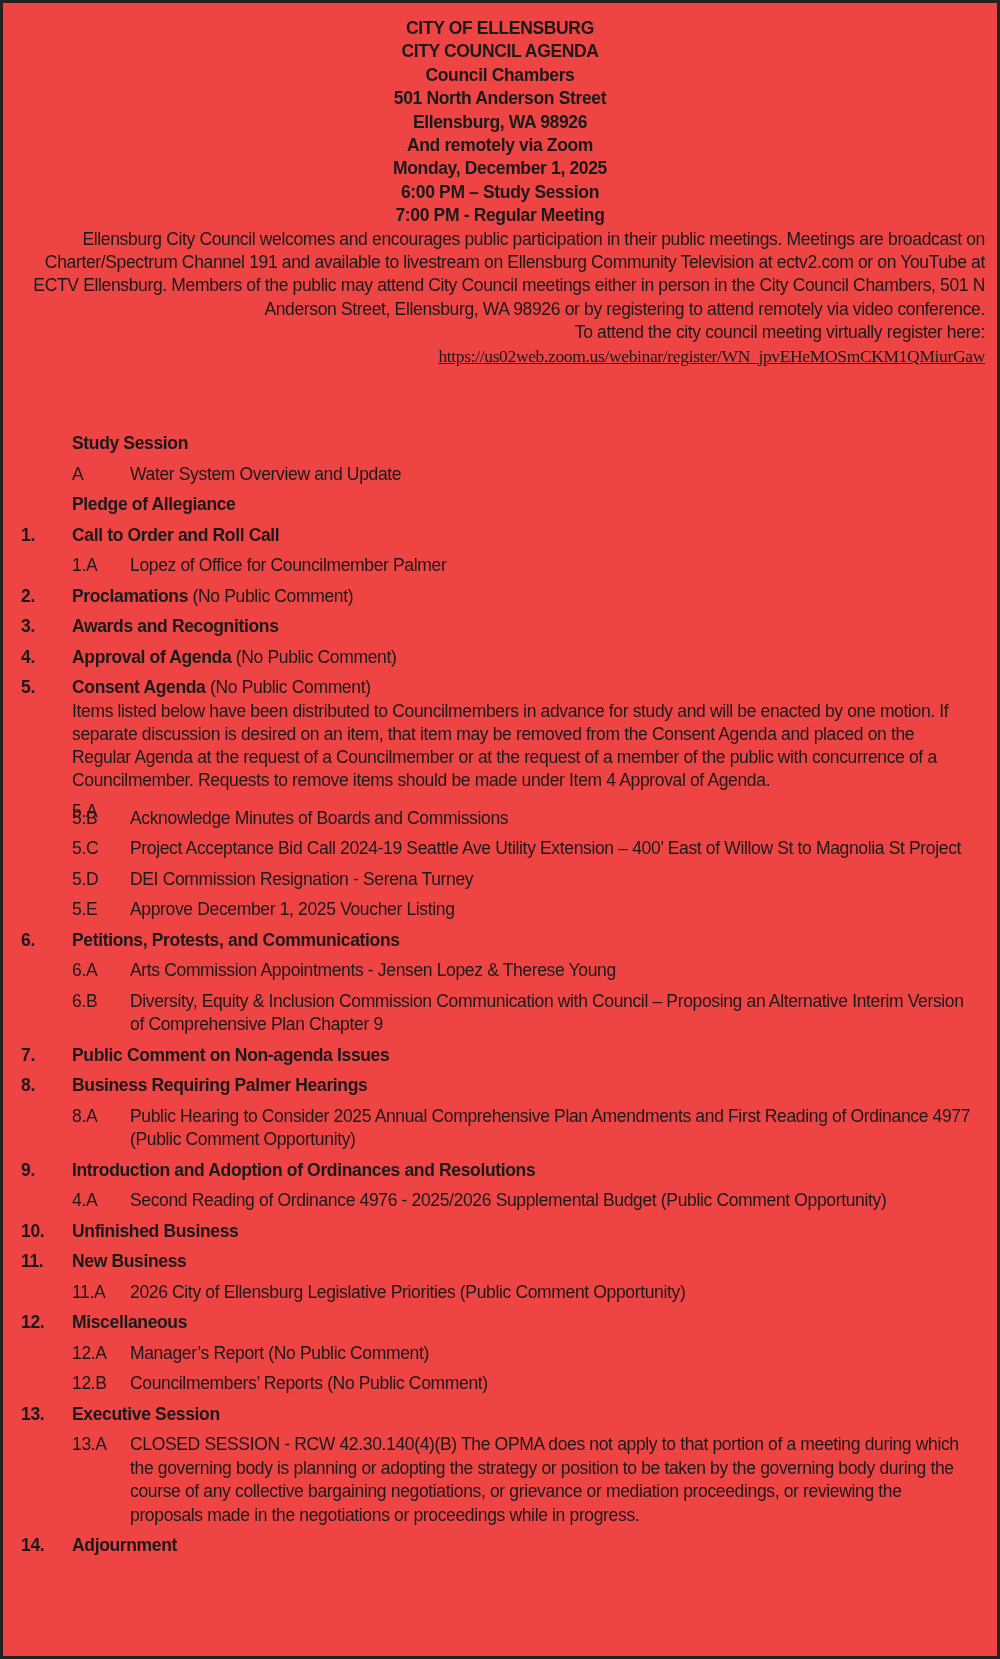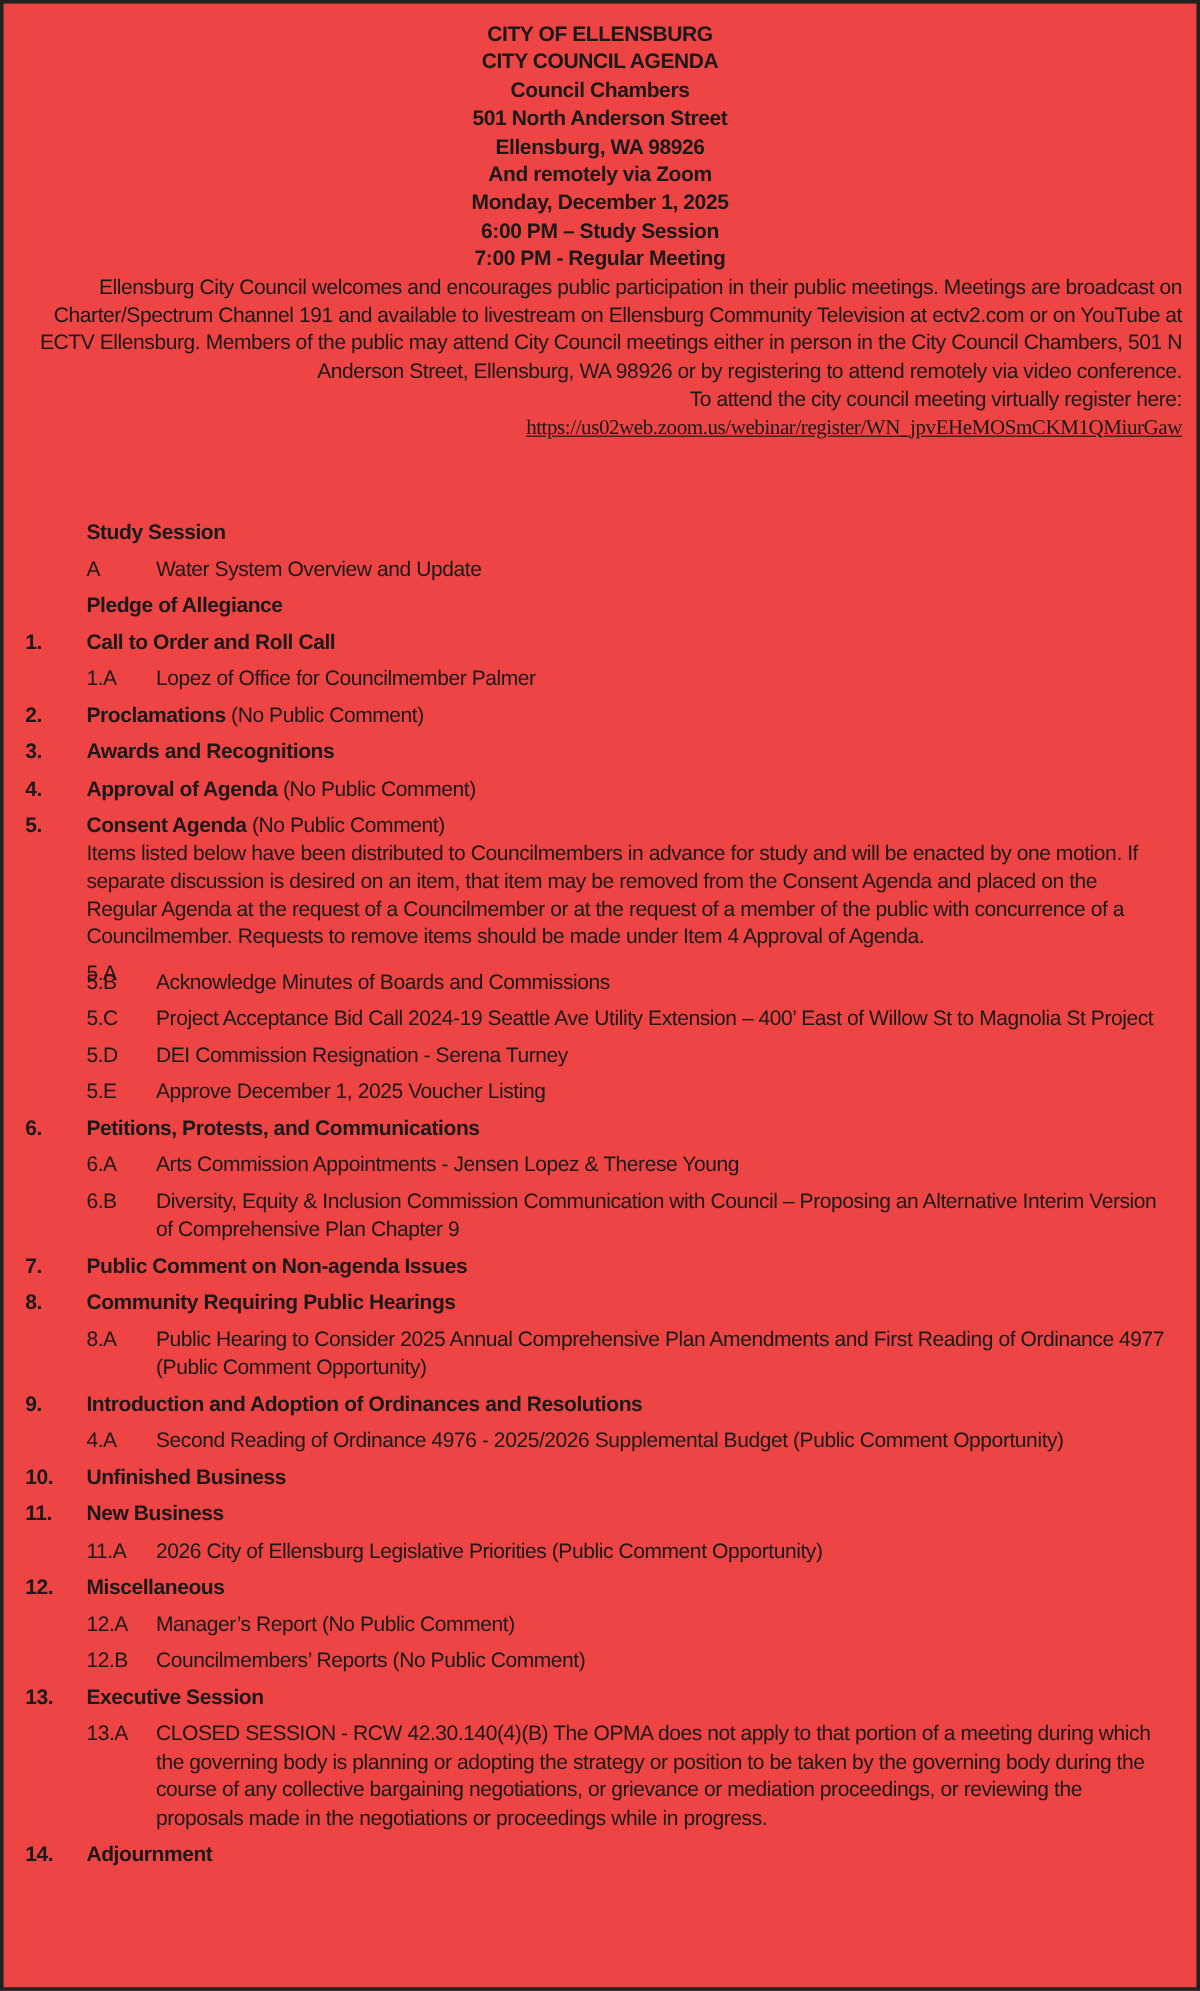--- a/index.html
+++ b/index.html
@@ -138,21 +138,21 @@
           <div class="text">Diversity, Equity &amp; Inclusion Commission Communication with Council – Proposing an Alternative Interim Version of Comprehensive Plan Chapter 9</div>
         </div>
         <div class="gap"></div>
         <div class="row">
           <span class="num">7.</span>
           <div class="title"><b>Public Comment on Non-agenda Issues</b><span></span></div>
         </div>
         <div class="gap"></div>
         <div class="row">
           <span class="num">8.</span>
-          <div class="title"><b>Community Requiring Public Hearings</b><span></span></div>
+          <div class="title"><b>Business Requiring Palmer Hearings</b><span></span></div>
         </div>
         <div class="gap"></div>
         <div class="sub">
           <span class="code">8.A</span>
           <div class="text">Public Hearing to Consider 2025 Annual Comprehensive Plan Amendments and First Reading of Ordinance 4977 (Public Comment Opportunity)</div>
         </div>
         <div class="gap"></div>
         <div class="row">
           <span class="num">9.</span>
           <div class="title"><b>Introduction and Adoption of Ordinances and Resolutions</b><span></span></div>

